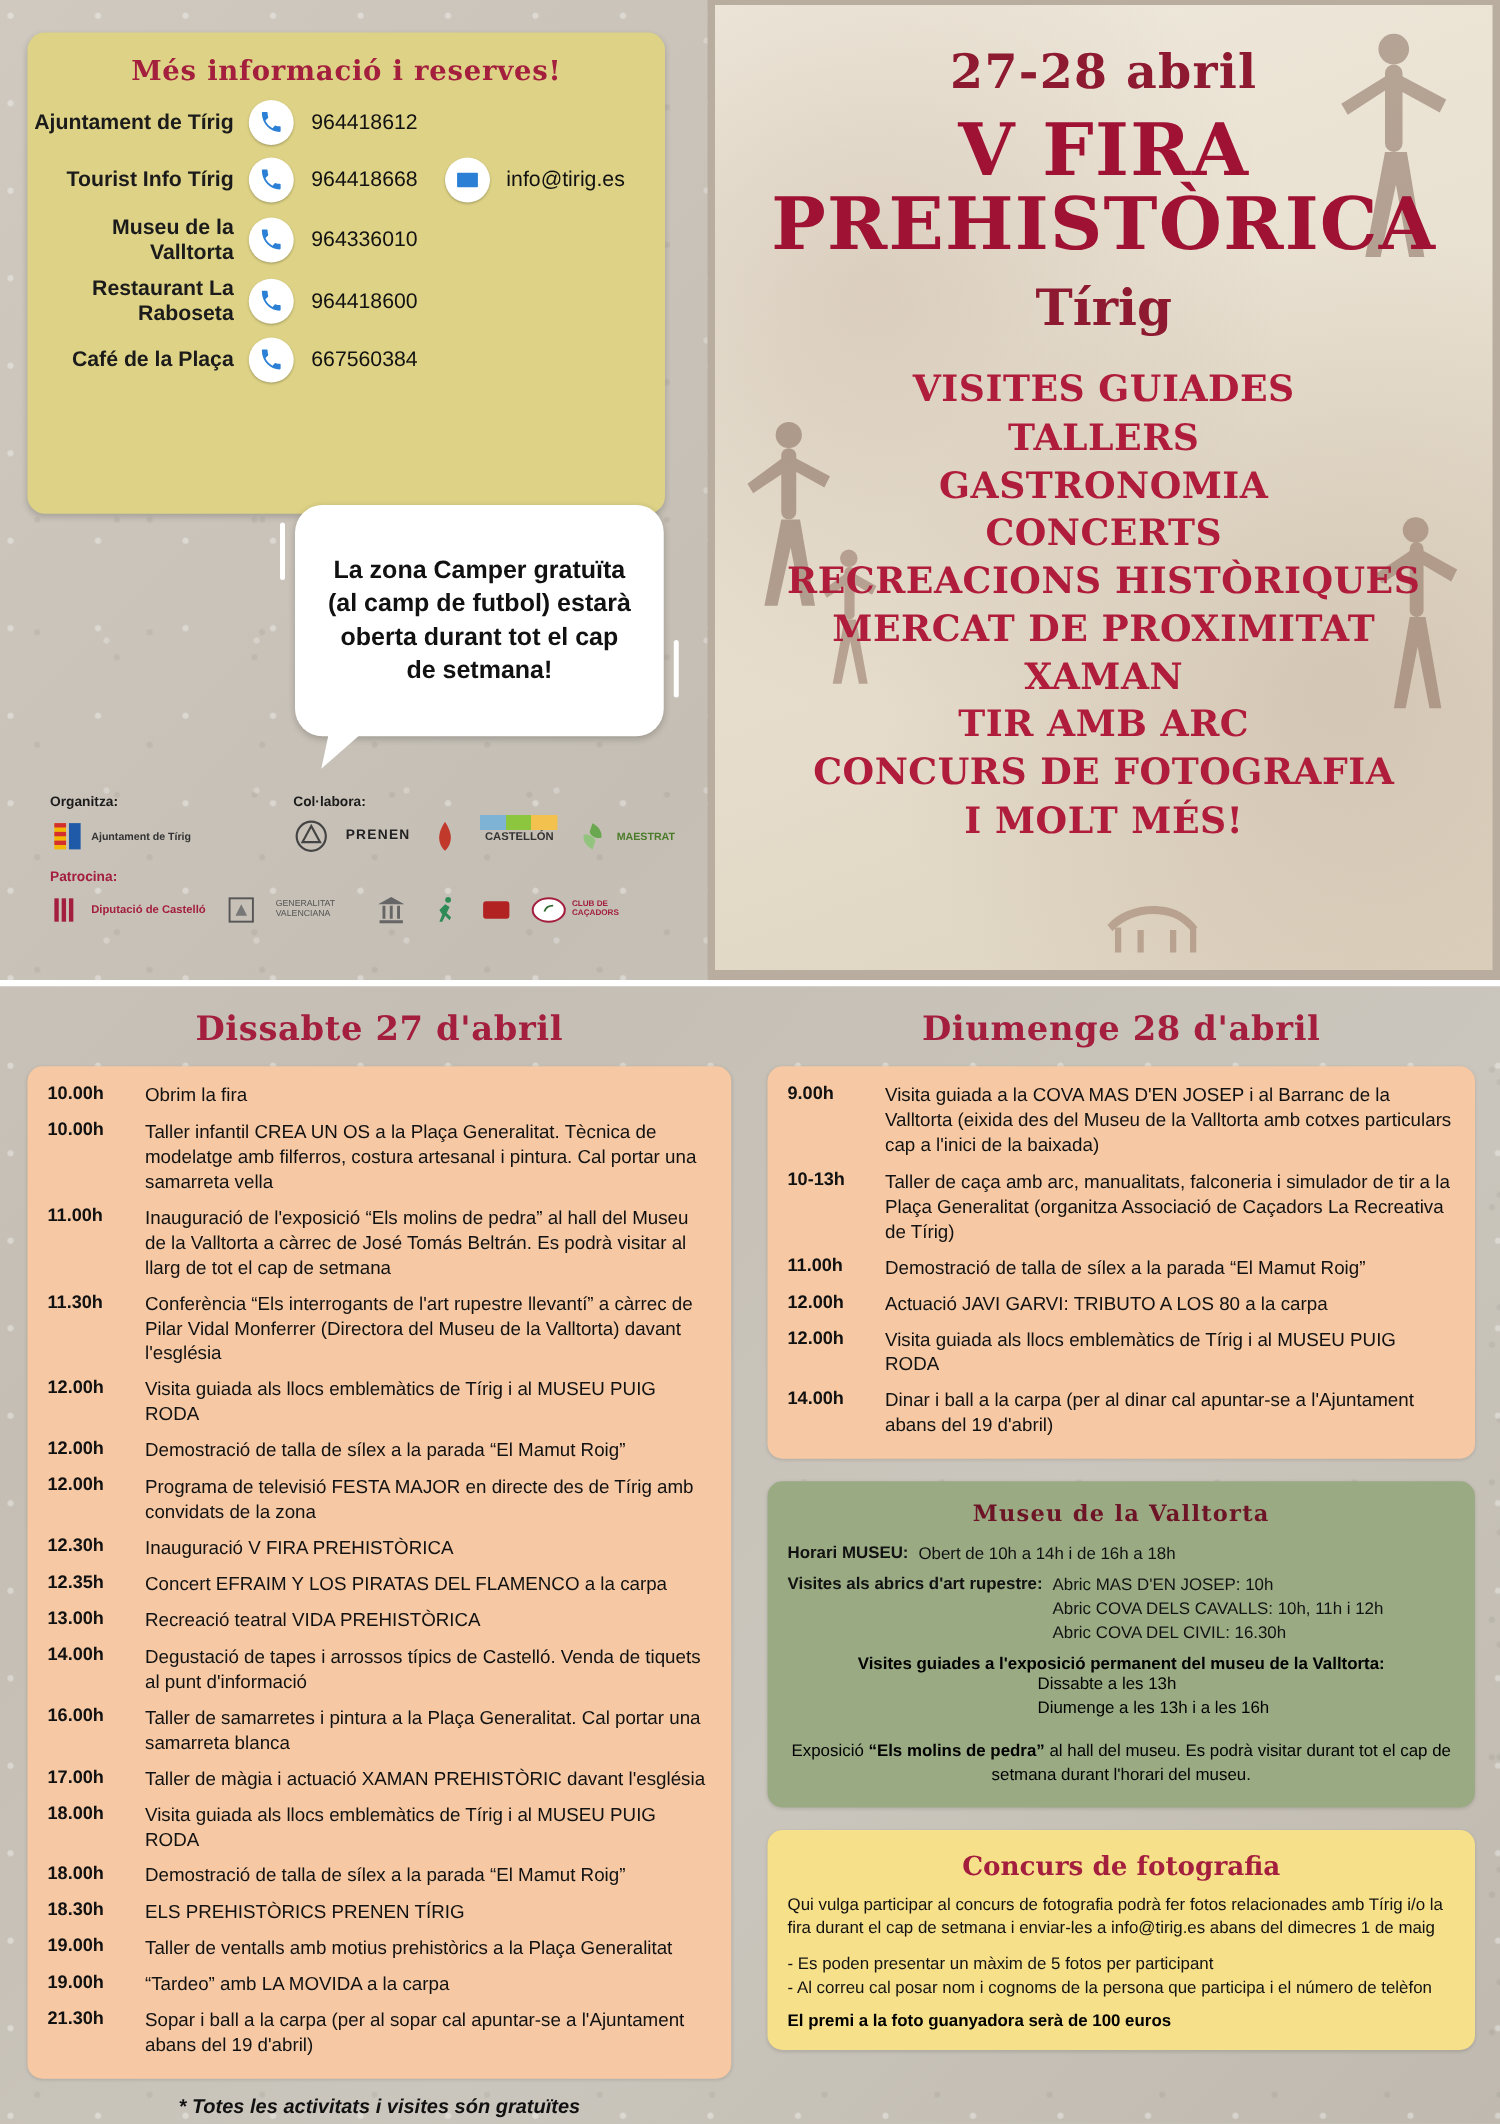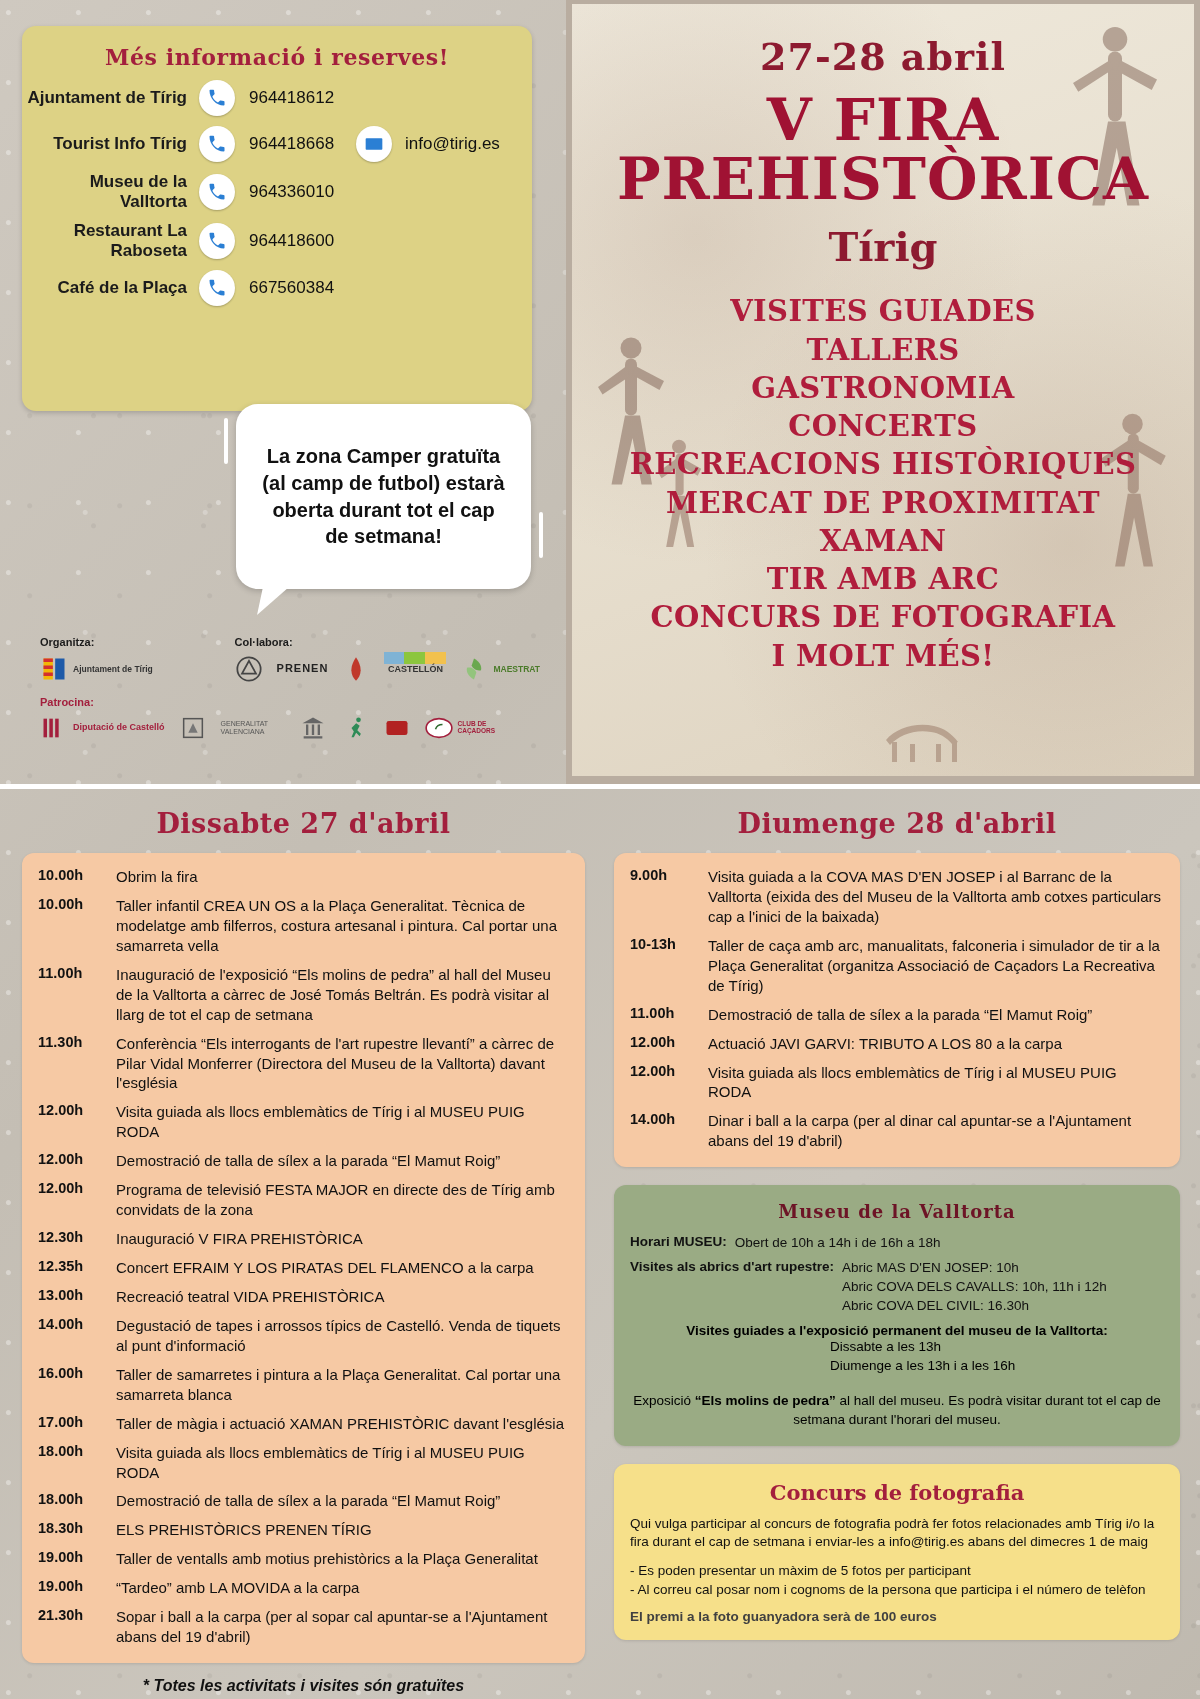--- a/index.html
+++ b/index.html
@@ -162,21 +162,21 @@
   .panel-yellow{
     background:#f6e08a;border-radius:12px;padding:14px 16px 16px 16px;margin-top:18px;
     box-shadow:0 1px 3px rgba(0,0,0,.12);
   }
   .panel-yellow h3{
     margin:2px 0 10px 0;text-align:center;color:#a31f3d;font-size:21px;
     font-family:"DejaVu Serif",serif;
   }
   .py-p{font-size:13.5px;color:#111;line-height:1.38;margin:0 0 10px 0;}
   .py-bullets div{font-size:13.5px;color:#111;line-height:1.38;}
-  .py-strong{font-size:13.5px;font-weight:bold;color:#404040;margin-top:10px;}
+  .py-strong{font-size:13.5px;font-weight:bold;color:#000000;margin-top:10px;}
 </style>
 </head>
 <body>
 
 <div class="bg-texture"></div>
 
 <div class="sheet">
 
   <div class="contact-card">
     <div class="contact-title">Més informació i reserves!</div>

